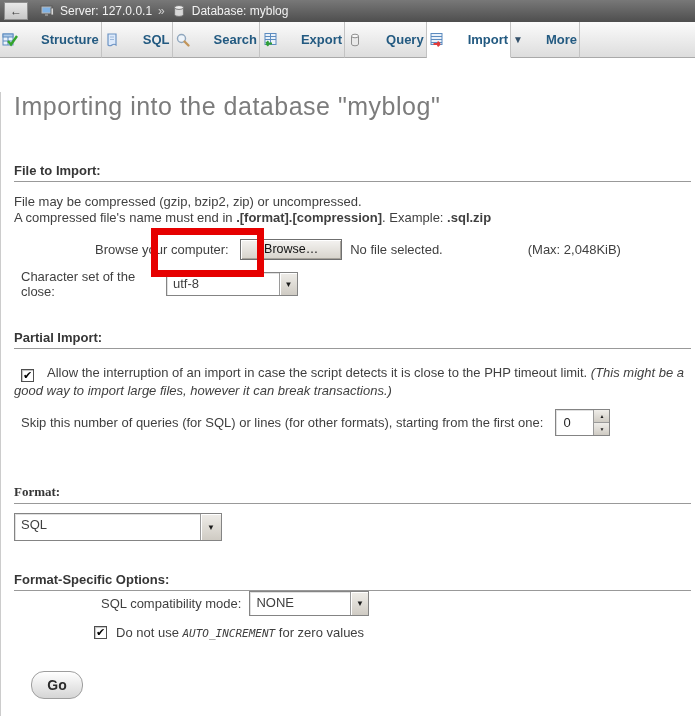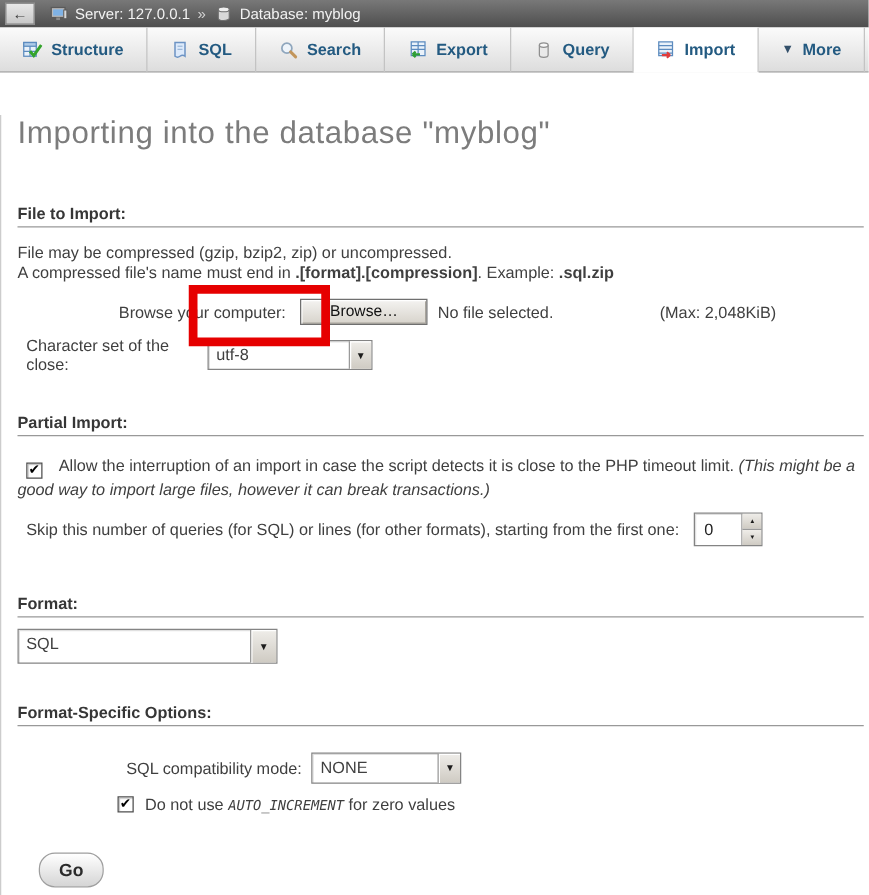--- a/index.html
+++ b/index.html
@@ -18,41 +18,41 @@
     color:#3a3a3a; font-size:12px; line-height:15px; text-align:center; cursor:pointer;
     font-family:inherit;
   }
   .crumb-ico { display:inline-flex; width:16px; height:16px; align-items:center; justify-content:center; }
   .crumb-link { color:#f2f2f2; cursor:pointer; }
   .crumb-sep { color:#cfcfcf; margin:0 1px; }
 
   
   .tabbar { display:flex; height:36px; background:linear-gradient(#fbfbfb,#dcdcdc); }
   .tab {
-    display:flex; align-items:center; gap:7px; padding:0 18px;
+    display:flex; align-items:center; gap:23px; padding:0 2px;
     border-right:1px solid #c3c3c3; border-bottom:1px solid #a9a9a9;
     cursor:pointer;
   }
   .tab .tlabel { font-size:13px; font-weight:bold; color:#235a81; }
   .tab.active { background:#fff; border-bottom:1px solid #ffffff; }
   .tab-filler { flex:1; border-bottom:1px solid #a9a9a9; }
   .ticon { display:inline-flex; width:16px; height:16px; }
   .more-chev { font-size:10px; color:#33506a; }
 
   
   .content { padding-left:13px; padding-right:0; border-left:1px solid #cccccc; height:658px; }
   h1.title { margin-top:34px; font-size:25px; font-weight:normal; color:#7c7c7c; letter-spacing:0.5px; }
 
   .sec-head {
     font-size:13px; font-weight:bold; color:#363636;
     border-bottom:1px solid #999; padding-bottom:3px; margin-right:4px;
   }
   .mt-s1 { margin-top:42px; }
   .mt-s2 { margin-top:31px; }
-  .mt-s3 { margin-top:38px; }
+  .mt-s3 { margin-top:48px;font-family:Liberation Serif, serif; }
   .mt-s4 { margin-top:31px; }
 
   .note { margin-top:12px; font-size:13px; color:#3f3f3f; line-height:16px; }
   .row { display:flex; align-items:center; font-size:13px; color:#3f3f3f; }
   .browse-row { margin-top:13px; margin-left:7px;justify-content:center; }
   .charset-row { margin-top:9px; margin-left:7px; }
   .flabel { display:inline-block; width:145px; }
 
   
   .win-btn {
@@ -92,21 +92,21 @@
 
   .allow-para { margin-top:15px; font-size:13px; color:#3f3f3f; line-height:18px; }
   .allow-para .checkbox { margin-right:13px; margin-left:7px; }
   .allow-italic { font-style:italic; }
   .skip-row { margin-top:9px; margin-left:7px; }
   .skip-row .win-spin { margin-left:12px; }
 
   .format-select { width:208px; margin-top:9px; height:28px; }
   .format-select .sel-btn { width:21px; }
 
-  .compat-row { margin-top:21px; margin-left:87px; }
+  .compat-row { margin-left:87px; }
   .compat-row .win-select { width:120px; height:25px; margin-left:8px; }
   .autoinc-row { margin-top:9px; margin-left:80px; }
   .autoinc-row .checkbox { margin-right:9px; }
   .mono { font-family:"DejaVu Sans Mono","Liberation Mono",monospace; font-size:11px;font-style:italic; }
 
   .go-btn {
     margin-top:31px; margin-left:17px; width:52px; height:28px;
     border-radius:13px; border:1px solid #9e9e9e;
     background:linear-gradient(#ffffff,#d5d5d5);
     font-family:inherit; font-size:14px; font-weight:bold; color:#2b2b2b; cursor:pointer;

